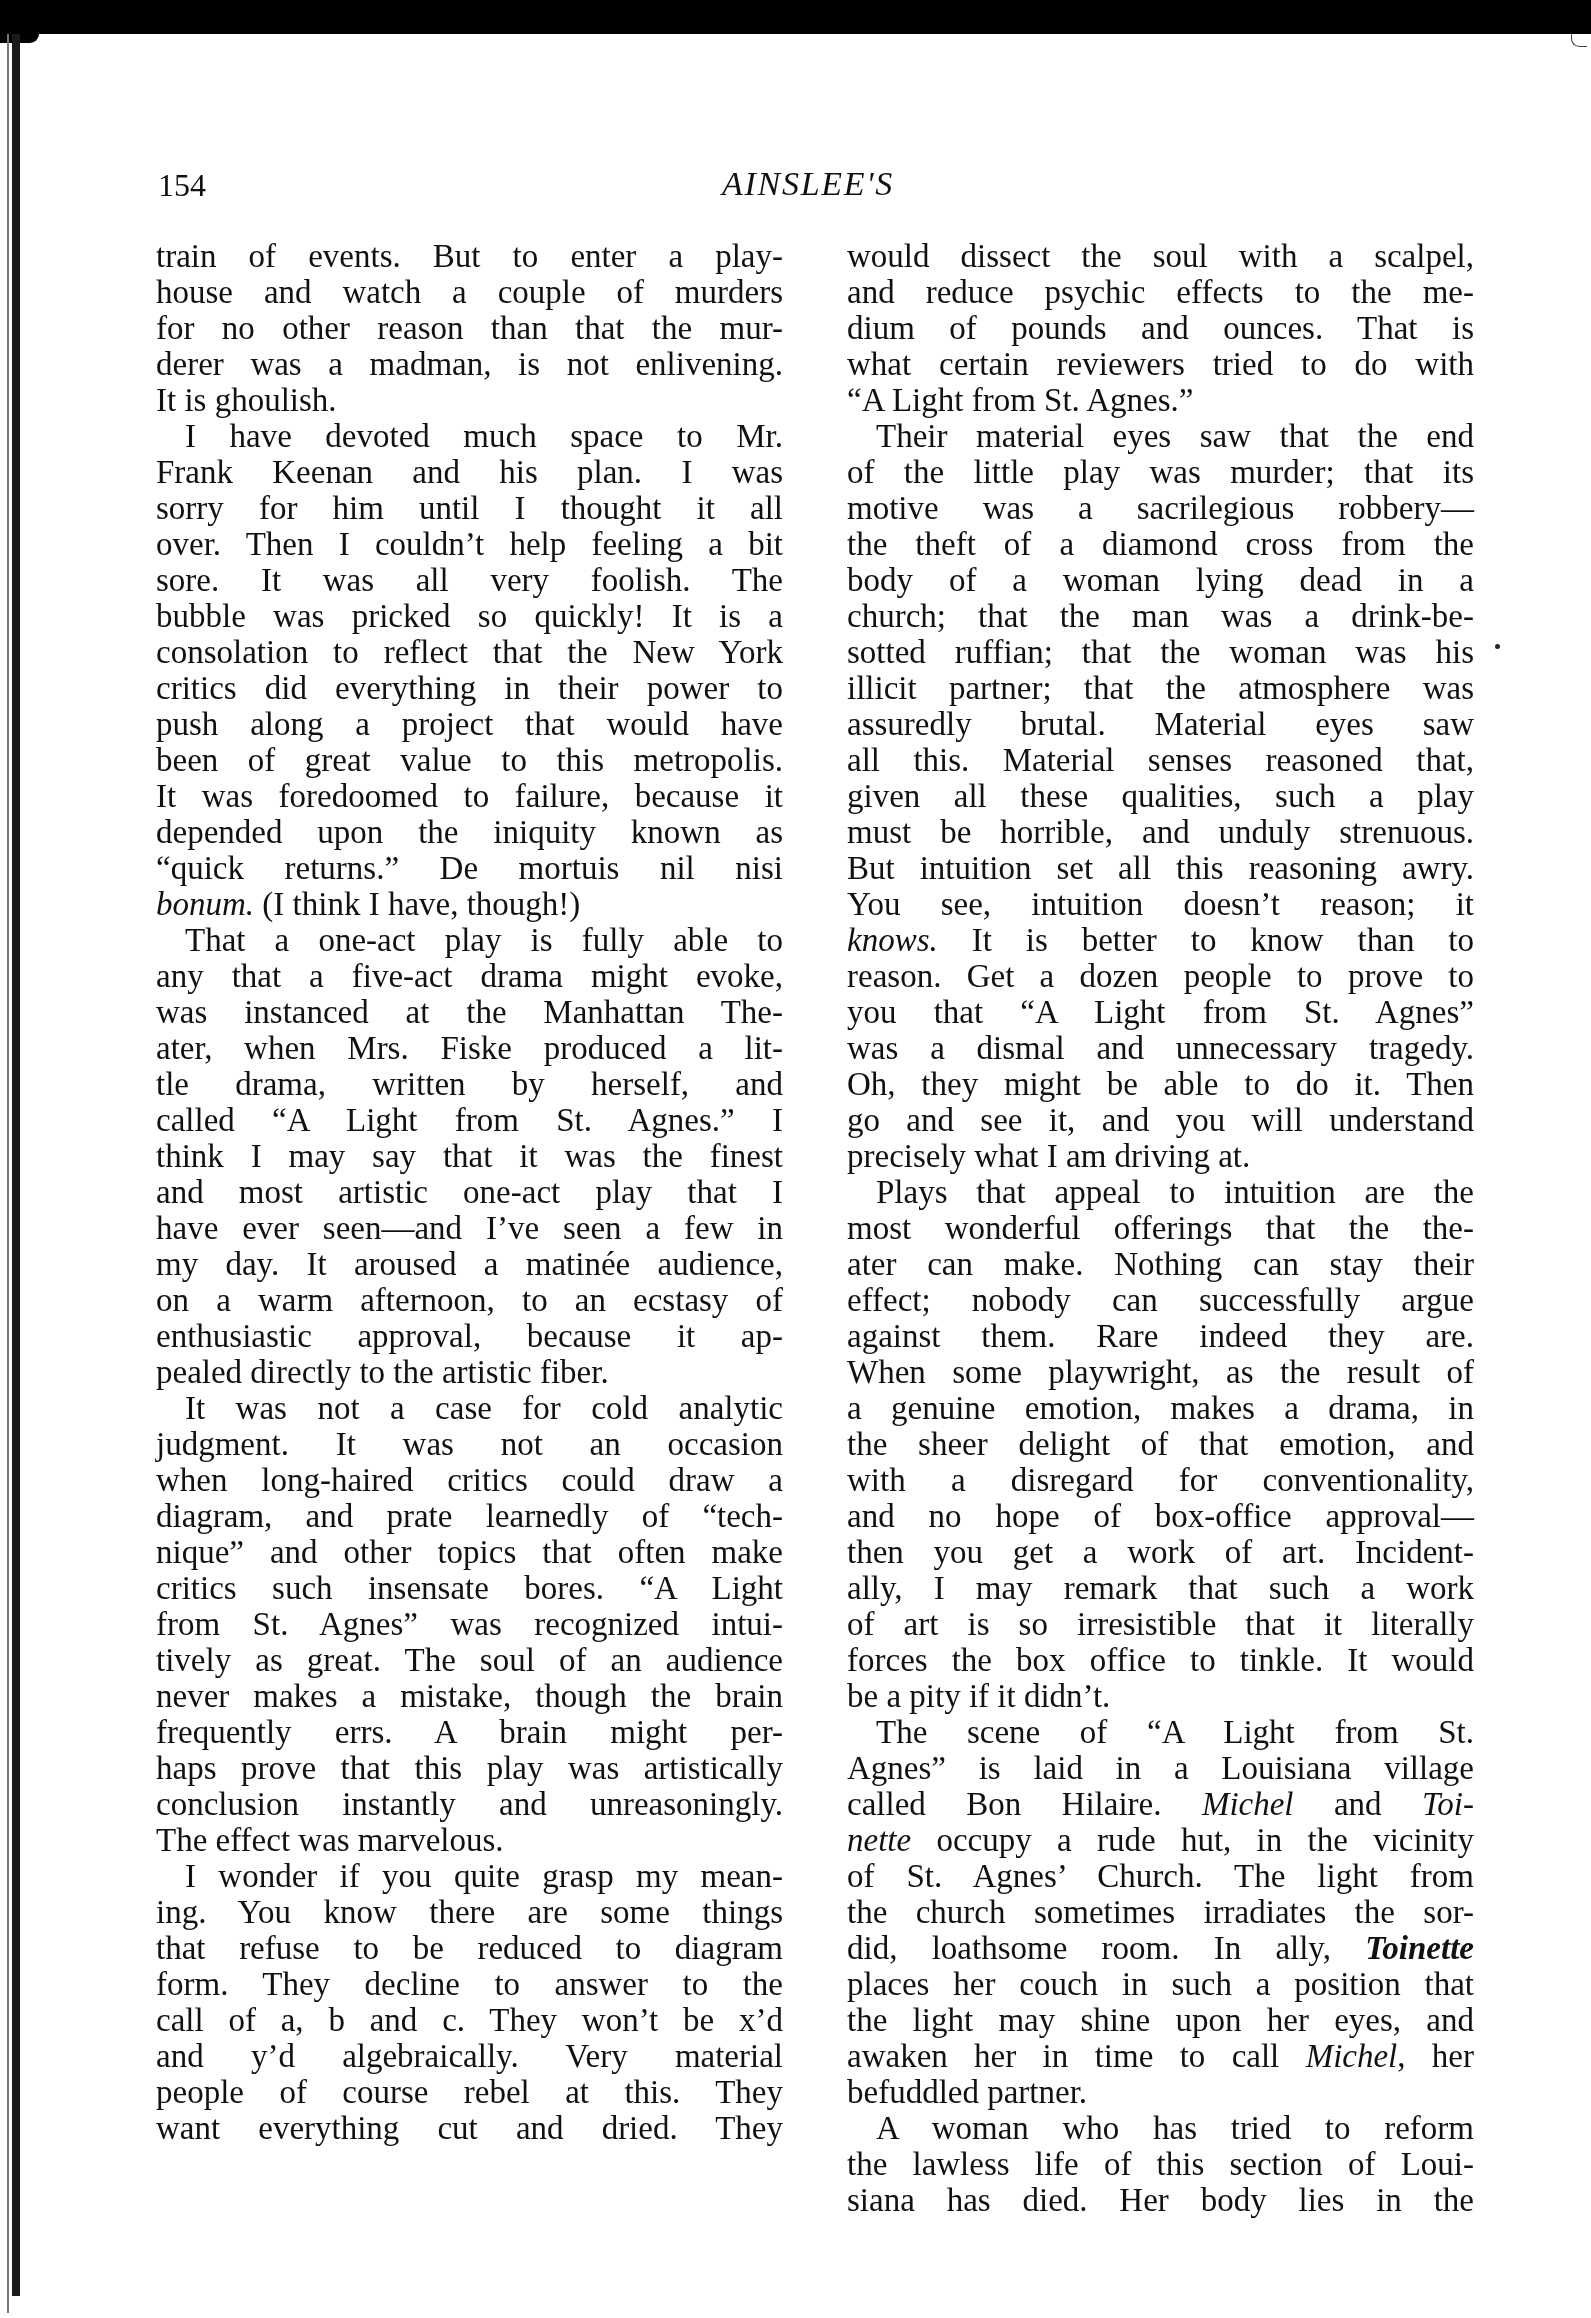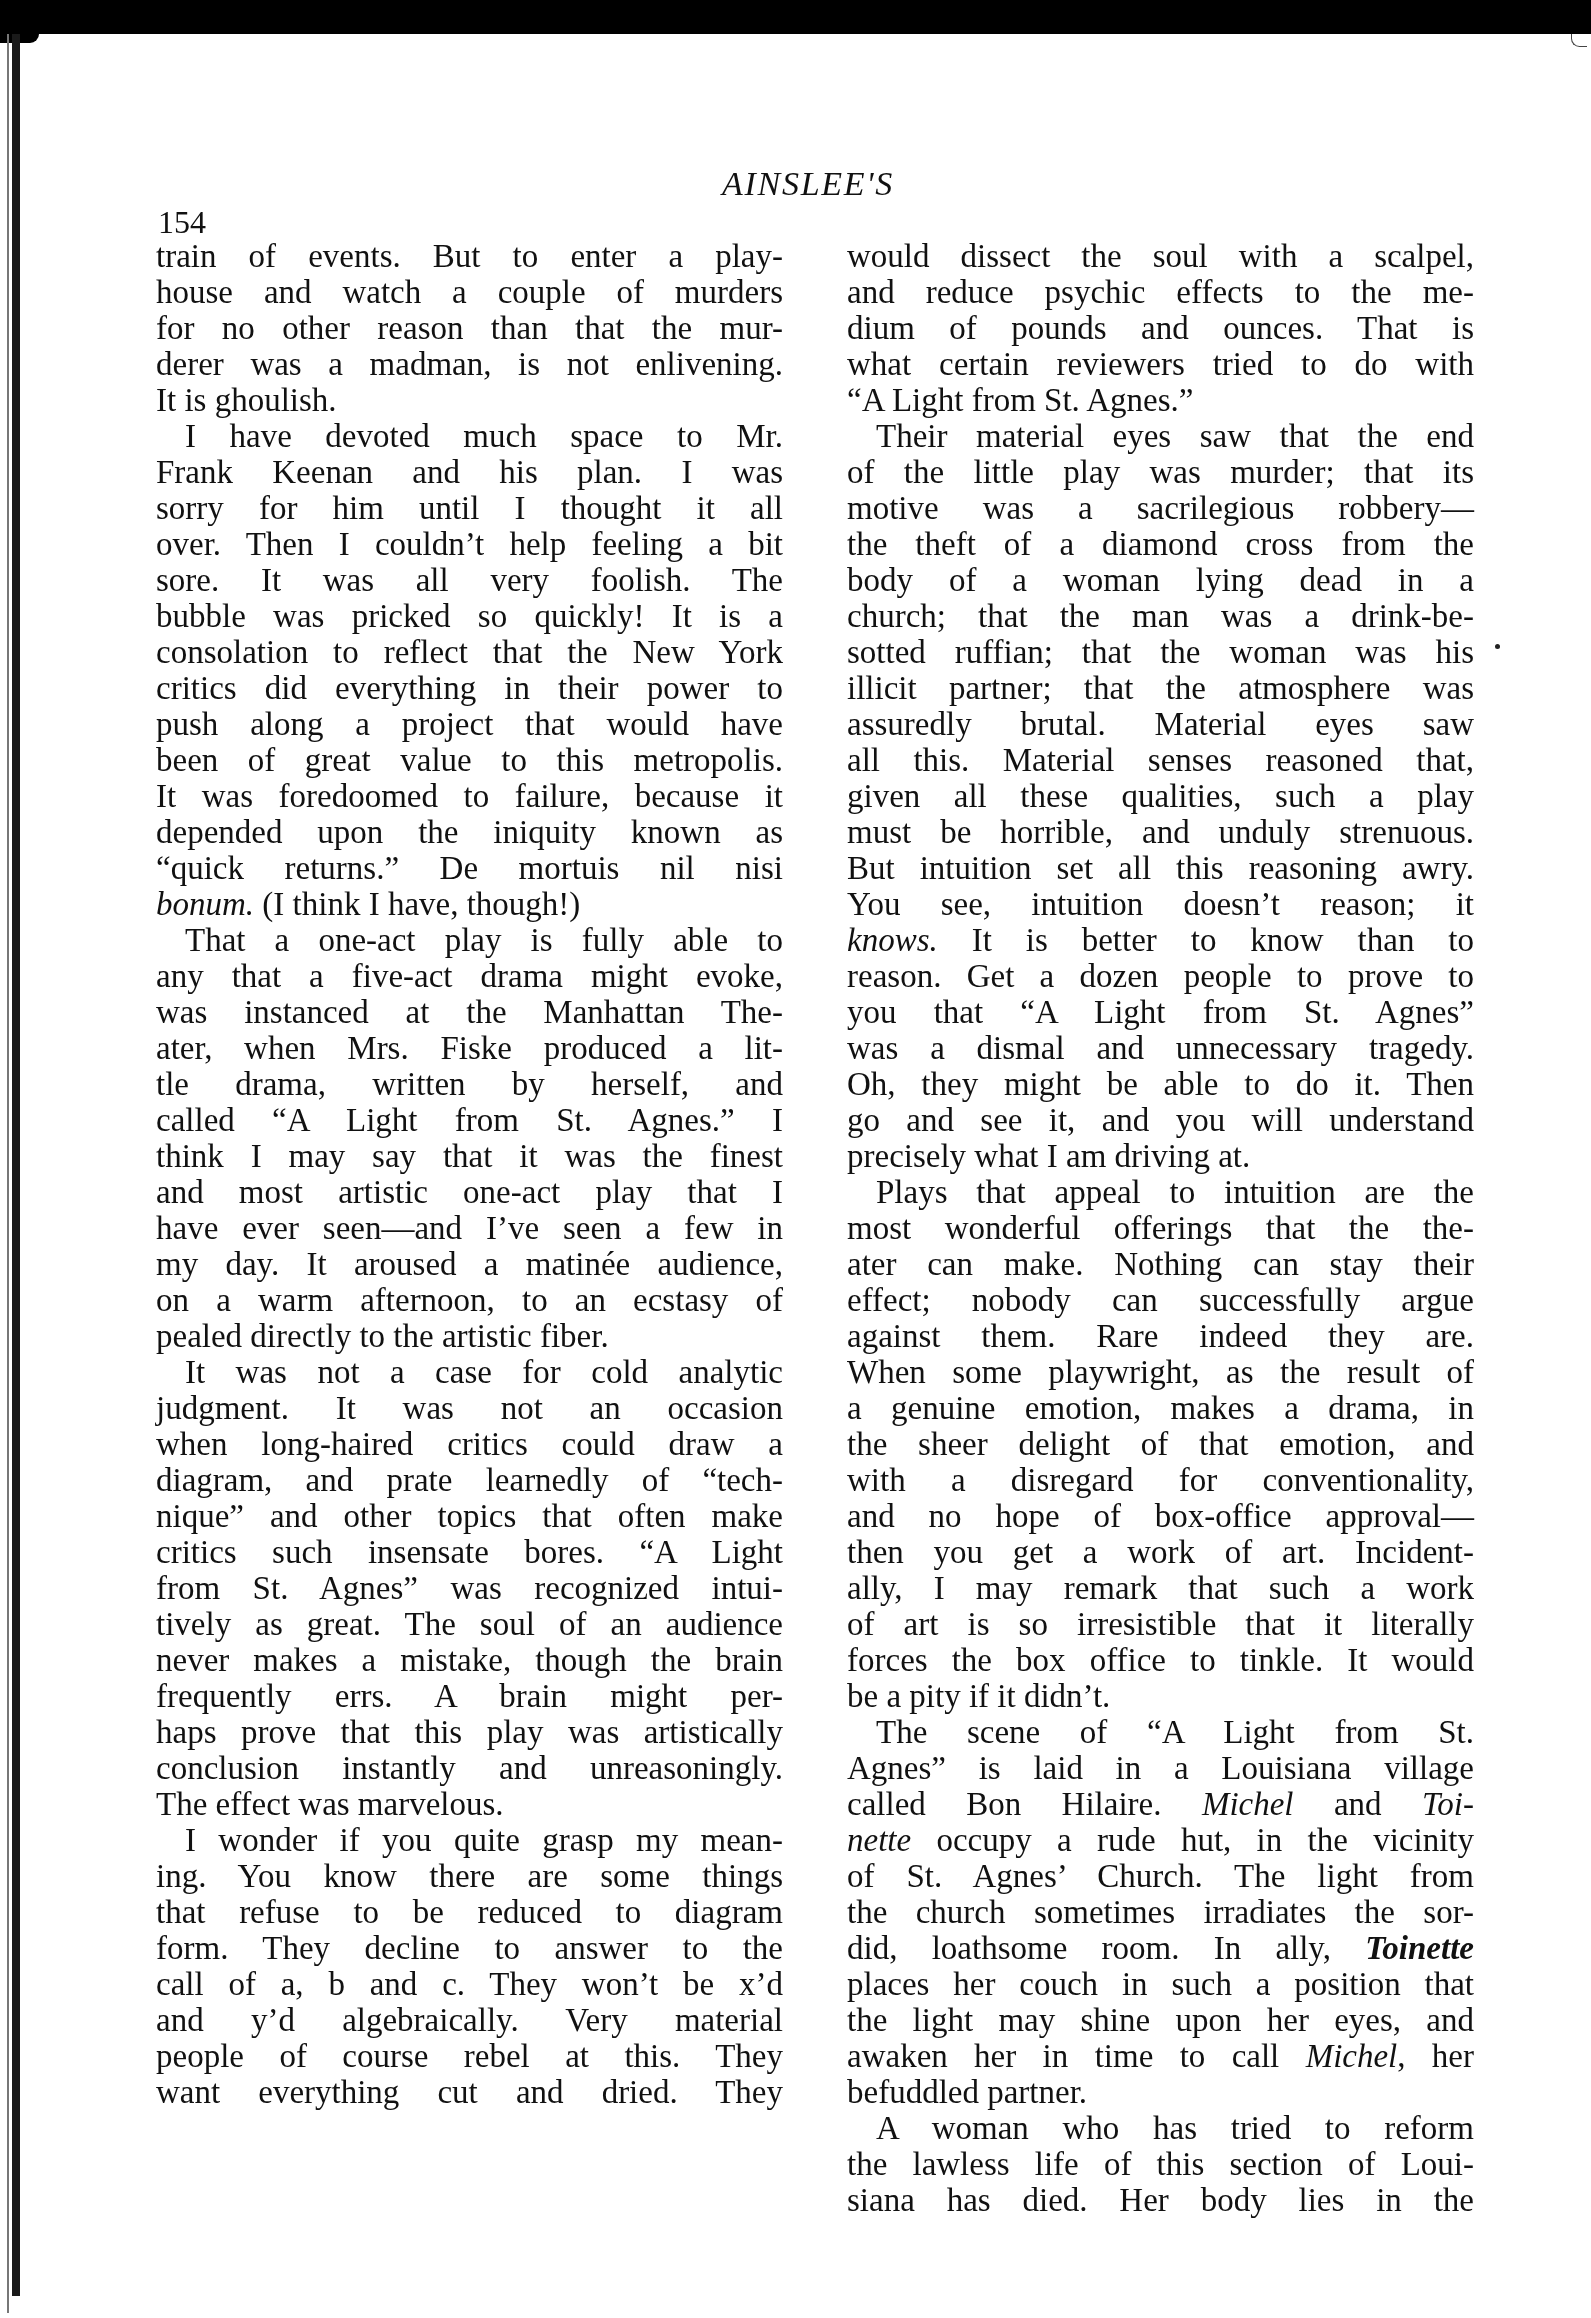--- a/index.html
+++ b/index.html
@@ -5,21 +5,21 @@
   html, body { margin:0; padding:0; }
   body {
     width:1592px; height:2319px; position:relative; overflow:hidden;
     background:#ffffff; font-family:"Liberation Serif","DejaVu Serif",serif; color:#111;
   }
   .top-bar { position:absolute; left:0; top:0; width:1592px; height:34px; background:#000; }
   .top-corner-l { position:absolute; left:0; top:34px; width:39px; height:8.5px; background:#000; border-bottom-right-radius:10.2px; }
   .left-edge { position:absolute; left:12px; top:34px; width:7.7px; height:2262px; background:#1a1a1a; }
   .left-edge-thin { position:absolute; left:6.8px; top:34px; width:2.6px; height:2279px; background:#777; }
   .right-mark { position:absolute; right:5.1px; top:34px; width:15.3px; height:12px; border-bottom:1.7px solid #444; border-left:1.7px solid #444; border-bottom-left-radius:8.5px; }
-  .page-number { position:absolute; left:158px; top:167px; font-size:32px; letter-spacing:0;margin-top:37px; }
+  .page-number { position:absolute; left:158px; top:167px; font-size:32px; letter-spacing:0; }
   .running-head { position:absolute; left:0; width:1592px; top:165px; text-align:center; font-size:34px; font-style:italic; letter-spacing:1.7px;margin-left:12px; }
   .col { position:absolute; top:238px; width:627px; font-size:33px; line-height:36px; text-align:justify; }
   .col-left { left:156px; }
   .col-right { left:831px;margin-left:16px; }
   .line { display:block; text-align:justify; text-align-last:justify; white-space:nowrap; overflow:visible; }
   .line.last { text-align-last:left; }
   .line.ind { padding-left:29px; }
   .bullet-dot { position:absolute; left:1495px; top:644px; width:5.1px; height:5.1px; border-radius:50%; background:#222; }
 </style>
 </head>
@@ -58,20 +58,21 @@
     <span class="line"><span>any that a five-act drama might evoke,</span></span>
     <span class="line"><span>was instanced at the Manhattan The-</span></span>
     <span class="line"><span>ater, when Mrs. Fiske produced a lit-</span></span>
     <span class="line"><span>tle drama, written by herself, and</span></span>
     <span class="line"><span>called “A Light from St. Agnes.”  I</span></span>
     <span class="line"><span>think I may say that it was the finest</span></span>
     <span class="line"><span>and most artistic one-act play that I</span></span>
     <span class="line"><span>have ever seen—and I’ve seen a few in</span></span>
     <span class="line"><span>my day.  It aroused a matinée audience,</span></span>
     <span class="line"><span>on a warm afternoon, to an ecstasy of</span></span>
+    <span class="line"><span>enthusiastic approval, because it ap-</span></span>
     <span class="line last"><span>pealed directly to the artistic fiber.</span></span>
     <span class="line ind"><span>It was not a case for cold analytic</span></span>
     <span class="line"><span>judgment.  It was not an occasion</span></span>
     <span class="line"><span>when long-haired critics could draw a</span></span>
     <span class="line"><span>diagram, and prate learnedly of “tech-</span></span>
     <span class="line"><span>nique” and other topics that often make</span></span>
     <span class="line"><span>critics such insensate bores.  “A Light</span></span>
     <span class="line"><span>from St. Agnes” was recognized intui-</span></span>
     <span class="line"><span>tively as great.  The soul of an audience</span></span>
     <span class="line"><span>never makes a mistake, though the brain</span></span>

